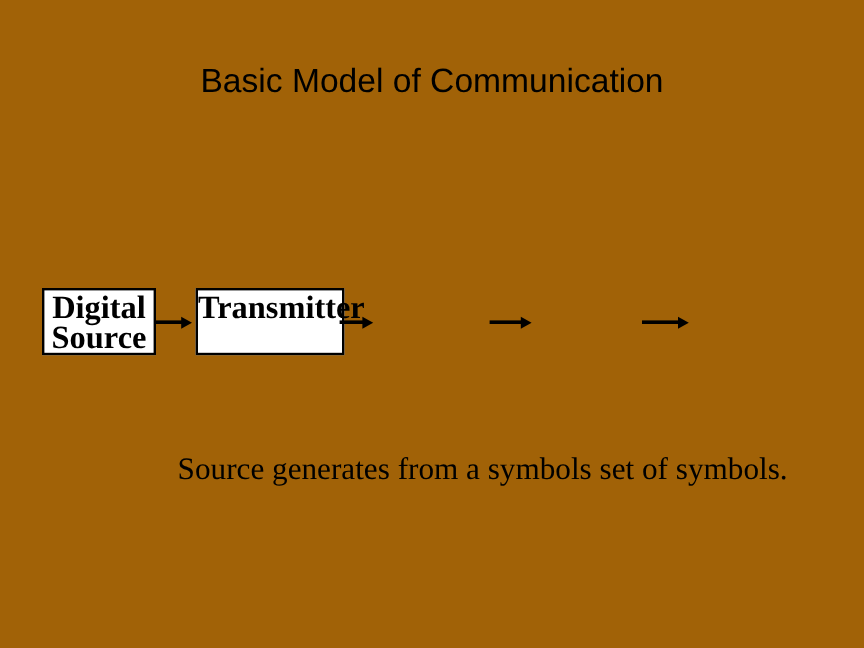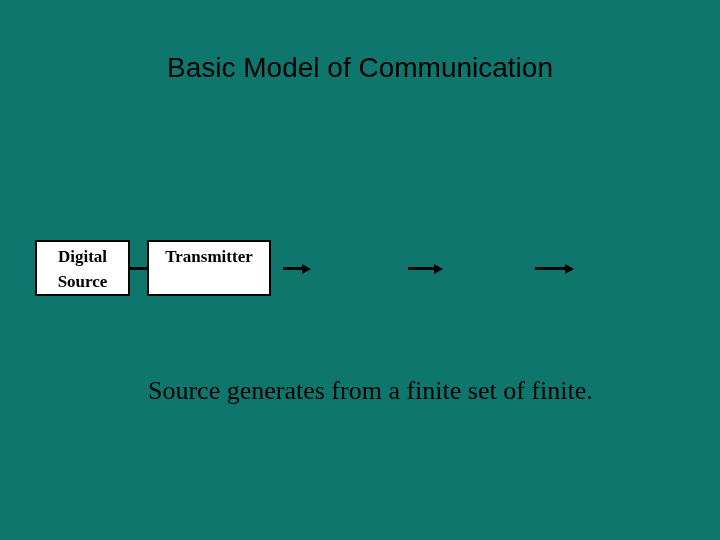--- a/index.html
+++ b/index.html
@@ -4,21 +4,21 @@
 <style>
   html, body {
     margin: 0;
     padding: 0;
     background: #ffffff;
   }
   .slide {
     position: relative;
     width: 720px;
     height: 540px;
-    background: #0f766e;
+    background: #a16207;
     overflow: hidden;
     font-family: "Liberation Sans", sans-serif;
   }
   .slide-title {
     position: absolute;
     top: 52px;
     left: 0;
     width: 720px;
     margin: 0;
     text-align: center;
@@ -42,26 +42,26 @@
     box-sizing: border-box;
     border: 2px solid #000000;
     background: #ffffff;
     text-align: center;
     padding-top: 2px;
   }
   .node-label {
     display: inline-block;
     font-family: "Liberation Serif", serif;
     font-weight: 700;
-    font-size: 17px;
+    font-size: 27px;
     line-height: 25px;
     color: #000000;
   }
   .node-digital-source   { left: 35px;  width: 95px;  }
-  .node-transmitter      { left: 147px; width: 124px; }
+  .node-transmitter      { left: 163px; width: 124px; }
   .node-channel          { left: 310px; width: 98px;  }
   .node-receiver         { left: 442px; width: 93px;  }
   .node-destination      { left: 573px; width: 117px; }
 
   .arrow {
     position: absolute;
     top: 263px;
     height: 11px;
   }
   .arrow-1 { left: 130px; width: 30px; }
@@ -133,15 +133,15 @@
 
 
     <div class="arrow arrow-4">
       <i class="shaft"></i>
       <i class="head"></i>
     </div>
 
 
   </div>
 
-  <p class="slide-caption">Source generates from a finite set of finite.</p>
+  <p class="slide-caption">Source generates from a symbols set of symbols.</p>
 
 </div>
 
 </body></html>

